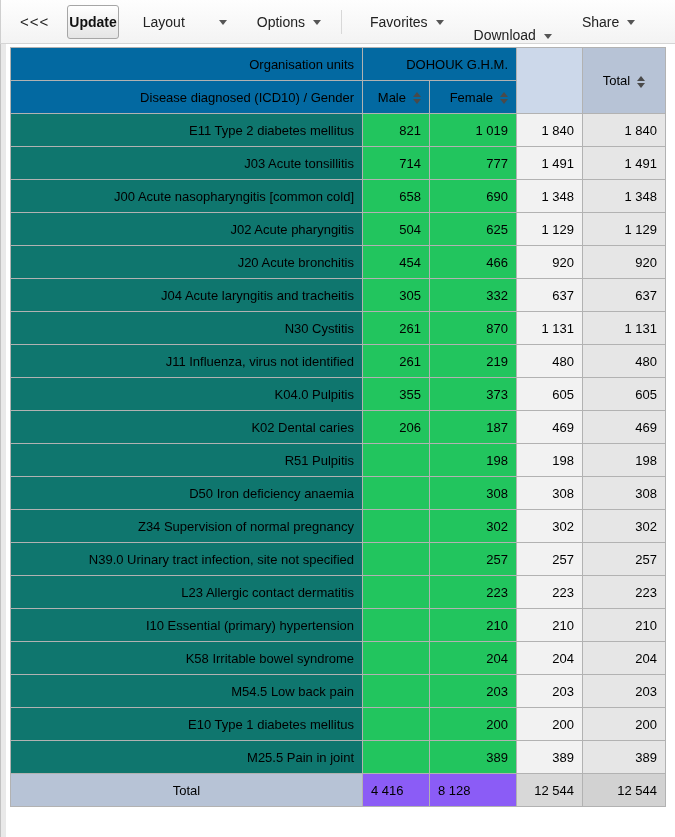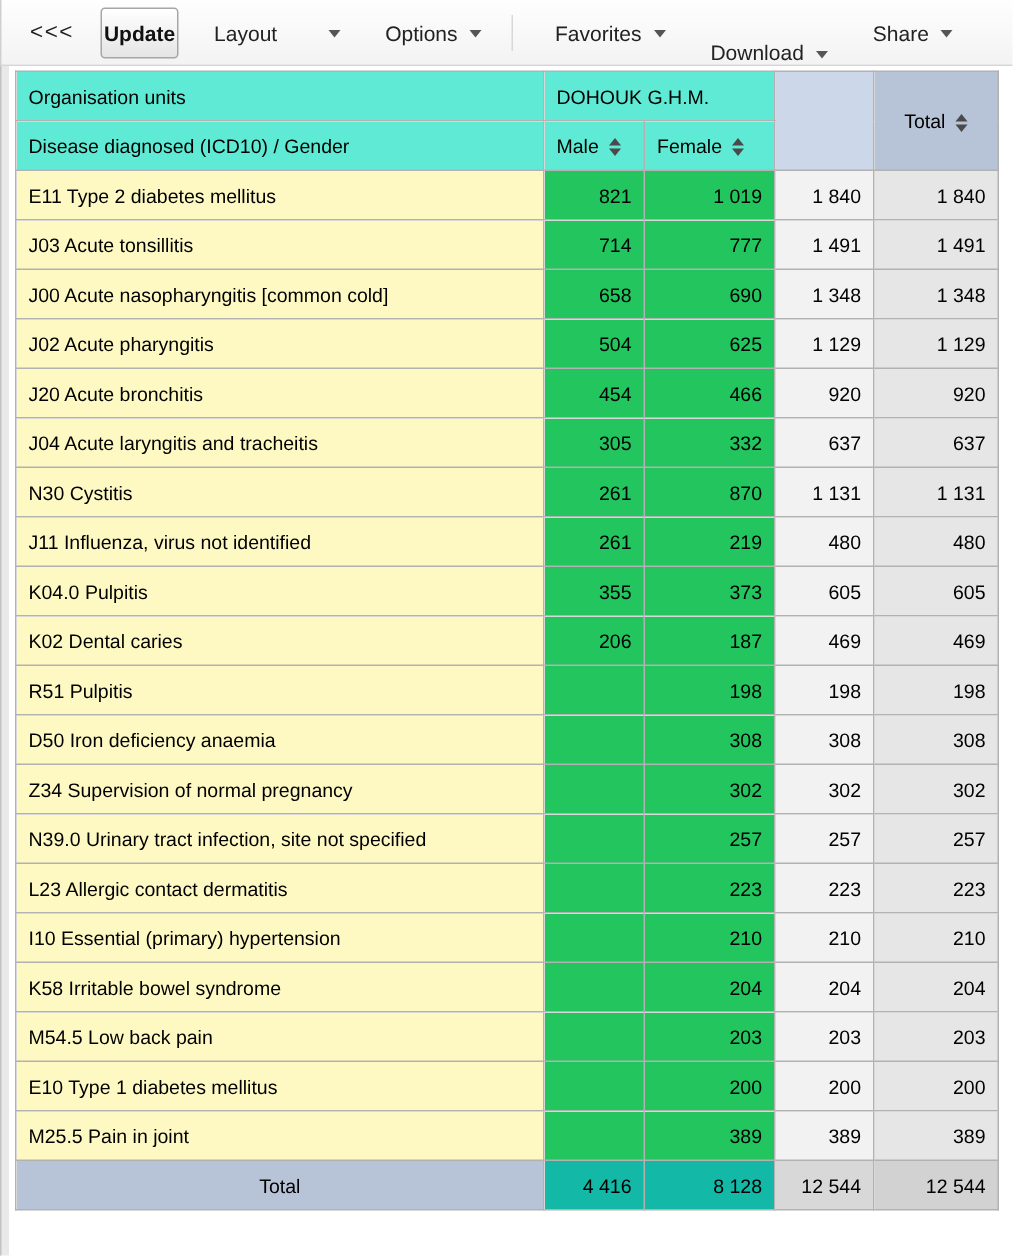--- a/index.html
+++ b/index.html
@@ -52,29 +52,29 @@
   
   table.pivot{
     position:absolute;top:47px;left:10px;
     border-collapse:collapse;table-layout:fixed;
     font-size:13px;color:#000;
   }
   table.pivot td, table.pivot th{
     border:1px solid #b2b2b2;height:33px;padding:0 8px;
     box-sizing:border-box;font-weight:normal;overflow:hidden;white-space:nowrap;
   }
-  .hdr{background:#5eead4;text-align:left;}
+  .hdr{background:#0369a1;text-align:right;}
   .hdr-empty{background:#ccd8ea;}
   .hdr-total{background:#b7c3d6;text-align:center;}
-  .rowlabel{background:#fef9c3;text-align:left;}
+  .rowlabel{background:#0f766e;text-align:right;}
   .val{background:#22c55e;text-align:right;}
   .val-sub{background:#f2f2f2;text-align:right;}
   .val-tot{background:#e6e6e6;text-align:right;}
   .trow-label{background:#b7c3d6;text-align:center;}
-  .trow-val{background:#14b8a6;text-align:right;}
+  .trow-val{background:#8b5cf6;}
   .trow-sub{background:#d8d8d8;text-align:right;}
   .trow-tot{background:#d2d2d2;text-align:right;}
   
   .sort{display:inline-block;vertical-align:middle;margin-left:7px;line-height:0;}
   .sort i{display:block;width:0;height:0;
     border-left:4px solid transparent;border-right:4px solid transparent;}
   .sort .up{border-bottom:5px solid #4a4a4a;margin-bottom:2px;}
   .sort .down{border-top:5px solid #4a4a4a;}
 </style>
 </head>

